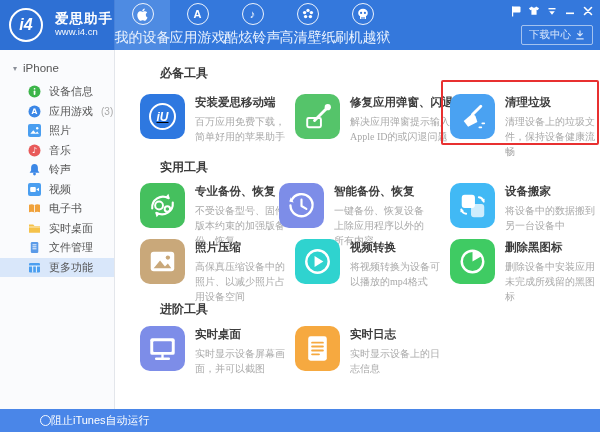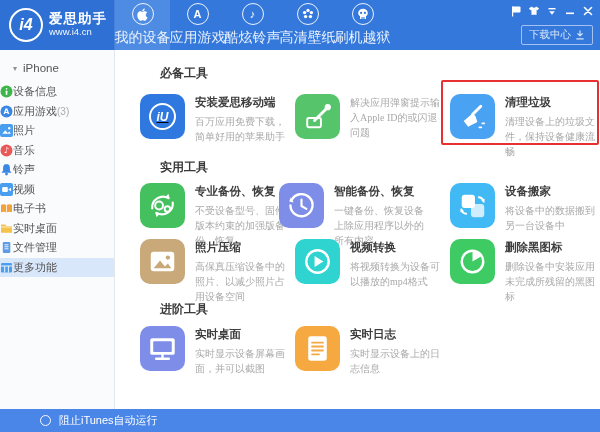--- a/index.html
+++ b/index.html
@@ -7,21 +7,21 @@
   body { font-family:"Liberation Sans","DejaVu Sans",sans-serif; background:#fff; overflow:hidden; }
   .window { position:relative; width:600px; height:432px; background:#fff; overflow:hidden; }
 
   
   .topbar { position:absolute; left:0; top:0; width:600px; height:50px; background:#3478dc; }
   .logo-area { position:absolute; left:0; top:0; width:115px; height:50px; background:#2e70d4;
                display:flex; align-items:center; padding-left:9px; border-right:1px solid rgba(255,255,255,.12); }
   .logo-badge { width:34px; height:34px; border:2.5px solid #fff; border-radius:50%;
                 display:flex; align-items:center; justify-content:center; color:#fff;
                 font-size:16px; font-weight:bold; font-style:italic; flex:0 0 auto; }
-  .logo-text { margin-left:6px; color:#fff; line-height:1.1; }
+  .logo-text { margin-left:12px; color:#fff; line-height:1.1; }
   .brand-name { font-size:13.5px; font-weight:bold; letter-spacing:1px; }
   .brand-url { font-size:9.5px; opacity:.95; }
 
   .nav-tabs { position:absolute; left:115px; top:0; height:50px; display:flex; }
   .tab { width:55px; height:50px; display:flex; flex-direction:column; align-items:center;
          justify-content:center; cursor:pointer; }
   .tab.active { background:#4e8be2; }
   .tab-icon { width:22px; height:22px; border:1px solid rgba(255,255,255,.9); border-radius:50%;
               display:flex; align-items:center; justify-content:center; color:#fff; font-size:11px;
               line-height:1; margin-bottom:4px; }
@@ -34,21 +34,21 @@
                   color:#d8e6fb; font-size:10.5px; display:flex; align-items:center; justify-content:center;
                   gap:4px; cursor:pointer; font-family:inherit; }
 
   
   .sidebar { position:absolute; left:0; top:50px; width:115px; height:359px; background:#fafbfd;
              border-right:1px solid #e3e6eb; }
   .device-header { display:flex; align-items:center; gap:6px; padding:12px 0 8px 13px;
                    font-size:11.5px; color:#555; cursor:pointer; }
   .caret { font-size:8px; color:#8a8f98; }
   .side-list { list-style:none; }
-  .side-item { display:flex; align-items:center; height:19.5px; 
+  .side-item { display:flex; align-items:center; height:19.5px; padding-left:28px; gap:8px;
                font-size:11px; color:#555; cursor:pointer; white-space:nowrap; }
   .side-item.selected { background:#d9e7fa; }
   .sicon { width:13px; height:13px; flex:0 0 auto; display:flex; }
   .side-count { color:#aaa; font-size:10px; }
 
   
   .main { position:absolute; left:115px; top:50px; width:485px; height:359px; background:#fff; }
   .slabel { position:absolute; font-size:12px; font-weight:bold; color:#3a3a3a;margin-left:20px; }
   .card { position:absolute; display:flex; gap:10px; width:152px; cursor:pointer; }
   .cicon { width:45px; height:45px; border-radius:10px; flex:0 0 auto;
@@ -57,21 +57,21 @@
   .ctitle { font-size:11.5px; font-weight:bold; color:#3d3d3d; margin-bottom:4px; white-space:nowrap; }
   .cdesc { font-size:10px; color:#a9a9a9; line-height:15px;font-family:Liberation Serif, serif; }
   .iu-inner { width:27px; height:27px; border:2px solid #fff; border-radius:50%; color:#fff;
               display:flex; align-items:center; justify-content:center; font-size:12px;
               font-weight:bold; font-style:italic; }
   .highlight-box { position:absolute; left:326px; top:30px; width:158px; height:65px;
                    border:2px solid #e83030; border-radius:2px; pointer-events:none; }
 
   
   .statusbar { position:absolute; left:0; top:409px; width:600px; height:23px; background:#4a86e8;
-               display:flex; align-items:center; padding-left:40px; gap:8px; }
+               display:flex; align-items:center; padding-left:40px; }
   .radio-circle { width:11px; height:11px; border:1.5px solid rgba(255,255,255,.95); border-radius:50%; }
   .status-label { color:#fff; font-size:11px; }
 </style>
 </head>
 <body>
 
 <div class="window">
 
   <header class="topbar">
     <div class="logo-area">
@@ -287,20 +287,21 @@
 
     <div class="card" style="left:180px; top:44px;">
       <div class="cicon" style="background:#55c46a;">
         <svg width="45" height="45" viewBox="0 0 46 46">
             <rect x="12.5" y="24.5" width="14" height="9.5" rx="1.5" stroke="#fff" stroke-width="2" fill="none"></rect>
             <path d="M20 27L32 15" stroke="#fff" stroke-width="3" stroke-linecap="round"></path>
             <circle cx="33.5" cy="13.5" r="3.2" fill="#fff"></circle>
           </svg>
       </div>
       <div class="ctext">
+        <div class="ctitle">修复应用弹窗、闪退</div>
         <div class="cdesc">解决应用弹窗提示输入Apple ID的或闪退问题</div>
       </div>
     </div>
 
     <div class="card" style="left:335px; top:44px;">
       <div class="cicon" style="background:#4aa2f2;">
         <svg width="45" height="45" viewBox="0 0 46 46">
             <path d="M31.5 12.5l-8.5 8.5" stroke="#fff" stroke-width="3" stroke-linecap="round"></path>
             <path d="M23 20l-9 7.5 4.5 6 9.5-5-2-6z" fill="#fff"></path>
             <path d="M33 30h2M30 34h2" stroke="#fff" stroke-width="1.8" stroke-linecap="round"></path>

